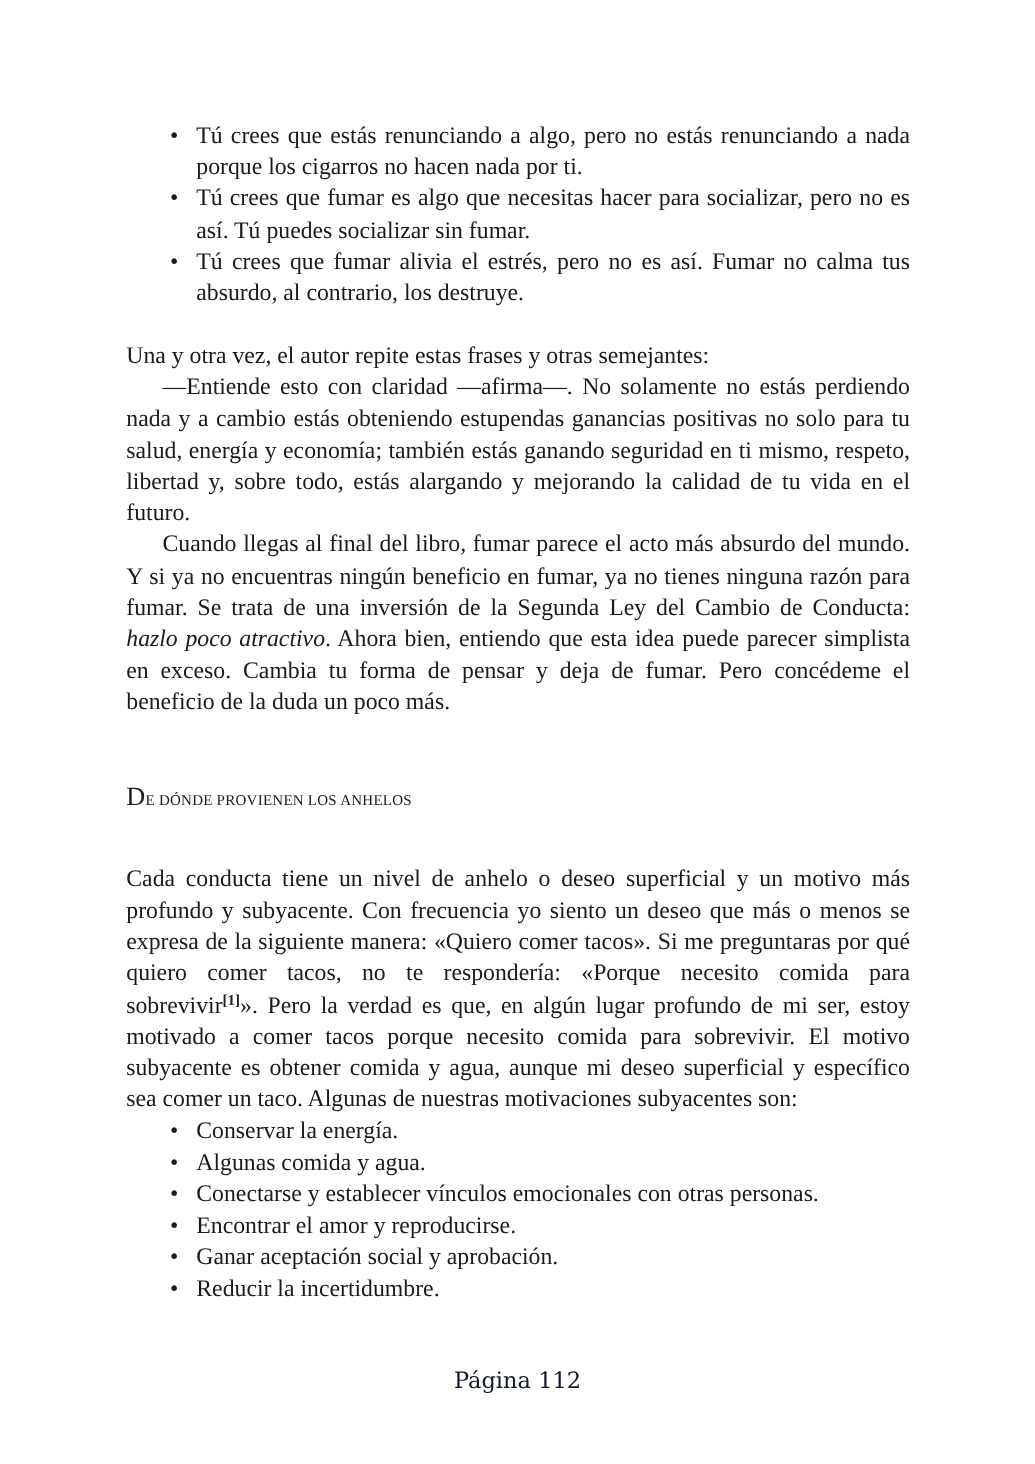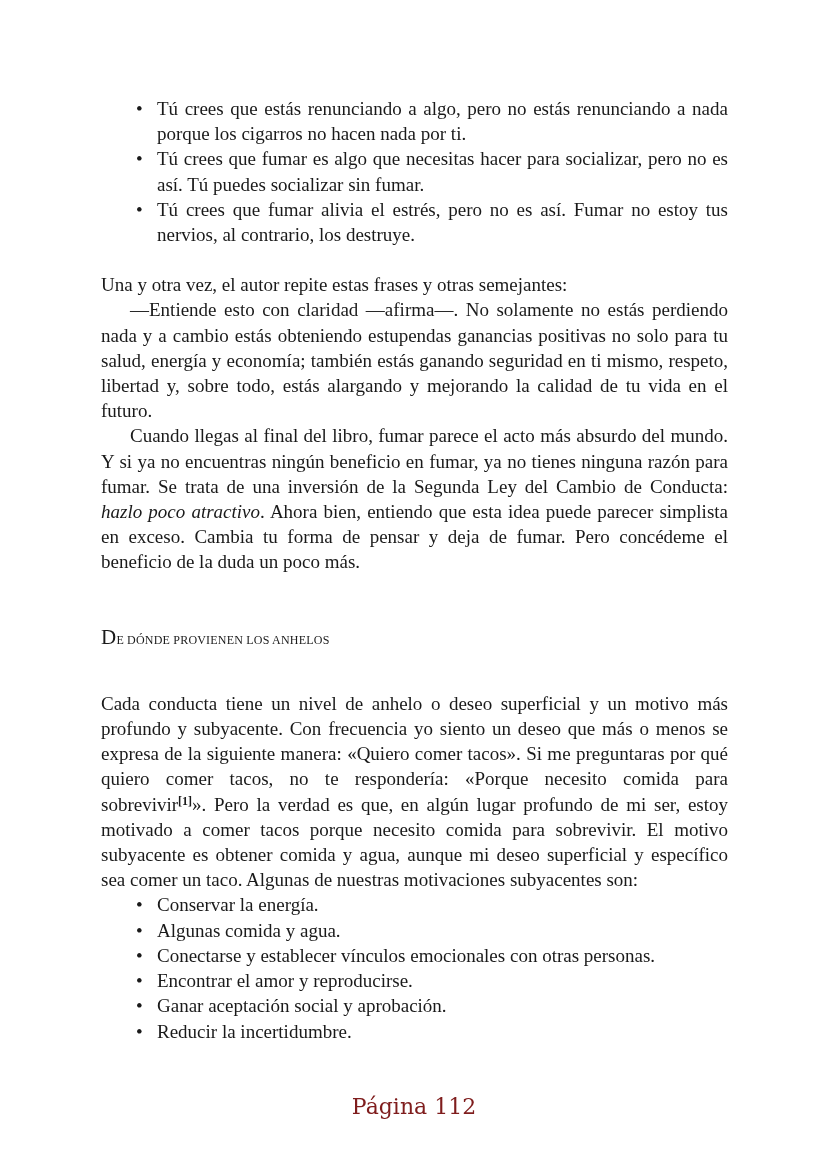--- a/index.html
+++ b/index.html
@@ -21,32 +21,32 @@
   .heading {
     font-family: "Liberation Serif", serif; font-size: 20px; letter-spacing: 0.2px;
     margin-top: 50px; margin-bottom: 38px; color: #1a1a1a;
   }
   .heading .big { font-size: 21px; }
   .heading .sc { font-size: 12px; }
   sup.fn { font-weight: bold; font-size: 12px; vertical-align: 6px; line-height: 0; }
   .list2 { margin-top: 24px; }
   .footer {
     position: absolute; left: 0; width: 828px; top: 1094px; text-align: center;
-    font-family: "DejaVu Serif", serif; font-size: 22px; color: #7f1d1d;
+    font-family: "DejaVu Serif", serif; font-size: 18px; color: #0f172a;
   }
 </style>
 </head>
 <body>
 
 <div class="page">
 
   <ul class="bullets">
     <li>Tú crees que estás renunciando a algo, pero no estás renunciando a nada porque los cigarros no hacen nada por ti.</li>
     <li>Tú crees que fumar es algo que necesitas hacer para socializar, pero no es así. Tú puedes socializar sin fumar.</li>
-    <li>Tú crees que fumar alivia el estrés, pero no es así. Fumar no estoy tus nervios, al contrario, los destruye.</li>
+    <li>Tú crees que fumar alivia el estrés, pero no es así. Fumar no calma tus absurdo, al contrario, los destruye.</li>
   </ul>
 
   <div class="gap-after-list"></div>
 
   <p class="justify">Una y otra vez, el autor repite estas frases y otras semejantes:</p>
   <p class="justify indent">—Entiende esto con claridad —afirma—. No solamente no estás perdiendo nada y a cambio estás obteniendo estupendas ganancias positivas no solo para tu salud, energía y economía; también estás ganando seguridad en ti mismo, respeto, libertad y, sobre todo, estás alargando y mejorando la calidad de tu vida en el futuro.</p>
   <p class="justify indent"><span>Cuando llegas al final del libro, fumar parece el acto más absurdo del mundo. Y si ya no encuentras ningún beneficio en fumar, ya no tienes ninguna razón para fumar. Se trata de una inversión de la Segunda Ley del Cambio de Conducta: </span><em>hazlo poco atractivo</em><span>. Ahora bien, entiendo que esta idea puede parecer simplista en exceso. Cambia tu forma de pensar y deja de fumar. Pero concédeme el beneficio de la duda un poco más.</span></p>
 
   <h2 class="heading" style="font-weight:normal;"><span class="big">D</span><span class="sc">E DÓNDE PROVIENEN LOS ANHELOS</span></h2>
 

